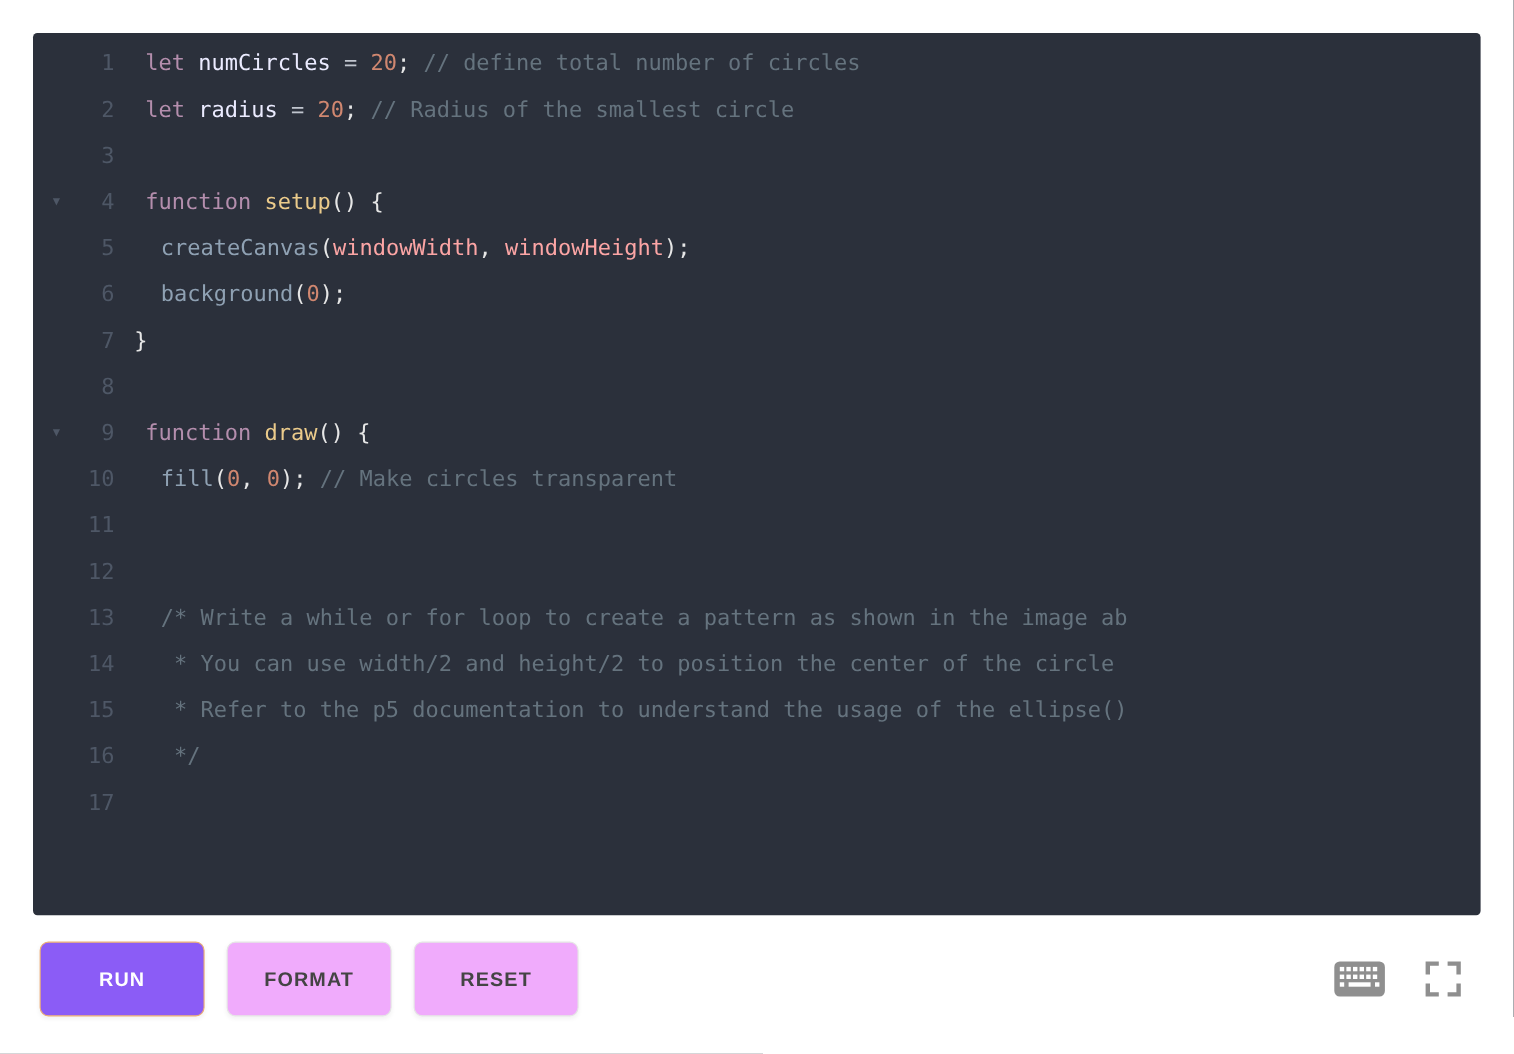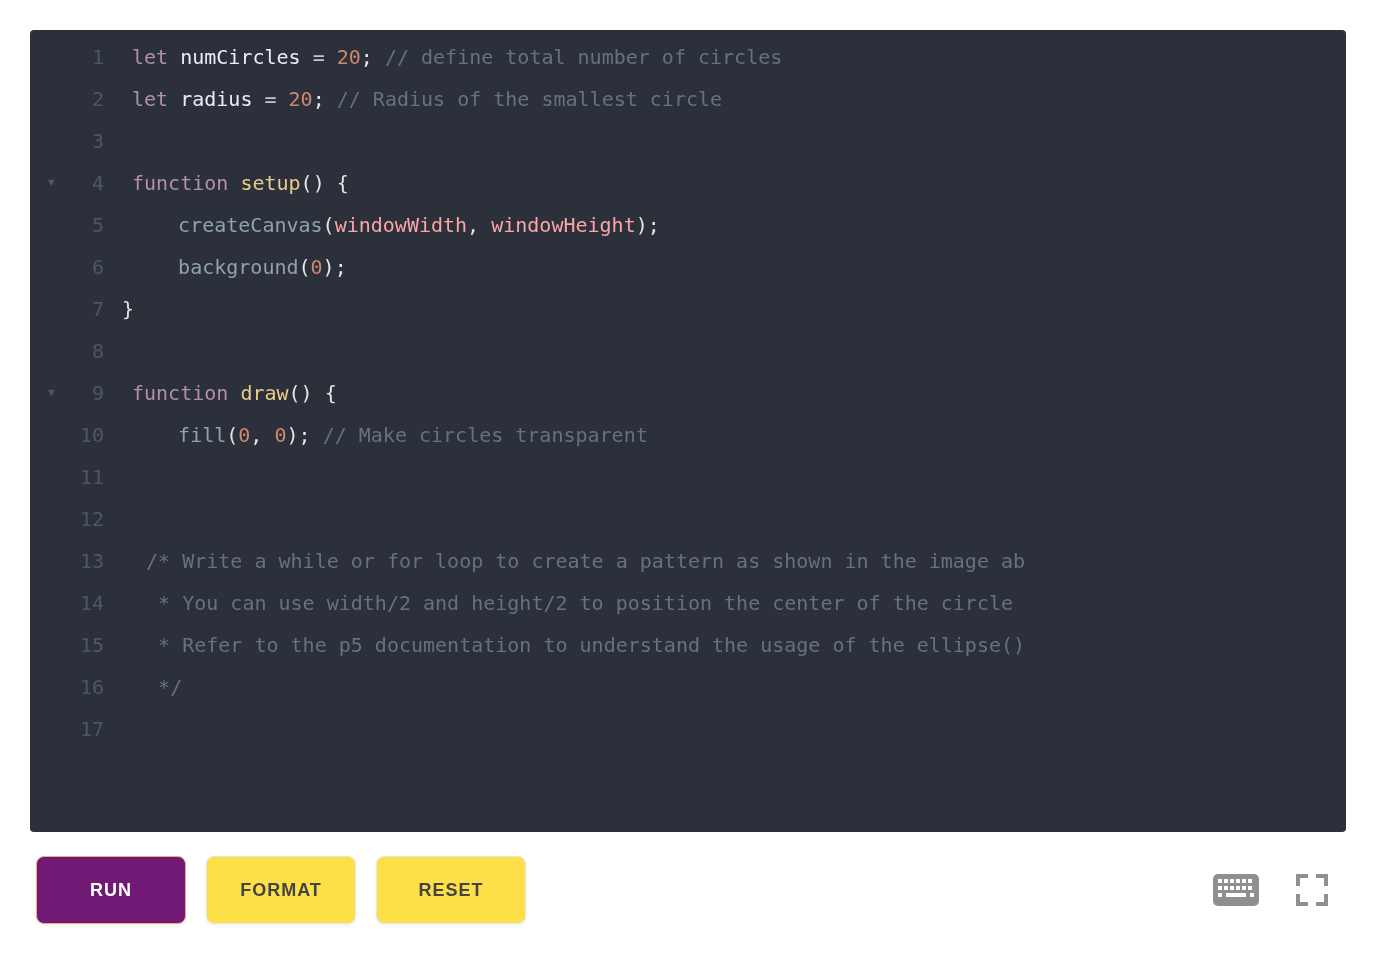--- a/index.html
+++ b/index.html
@@ -47,49 +47,49 @@
     user-select: none;
     flex: none;
   }
   .code { color: #c0c5ce; overflow: hidden; }
   .kw  { color: #b48ead; margin-left: 10px; }           
   .id  { color: #ebebff; margin-top: 12px; }           
   .eq  { color: #c0c5ce; }
   .num { color: #d08770; }           
   .cm  { color: #65737e; }           
   .fn  { color: #ebcb8b; }           
-  .call{ color: #8fa1b3; margin-left: 32px; }           
+  .call{ color: #8fa1b3; }           
   .var { color: #fca5a5; text-align: center; }           
   .pn  { color: #e6e6e6; }           
 
   .toolbar {
     flex: none;
     display: flex;
     align-items: center;
     padding: 24px 6px 4px;
     gap: 20px;
   }
   .btn {
     height: 68px;
     min-width: 150px;
     border-radius: 8px;
     border: 1px solid #e5e5e5;
-    background: #fde047;
+    background: #f0abfc;
     font-size: 18px;
     font-weight: 700;
     letter-spacing: 1px;
     color: #444;
     display: flex;
     align-items: center;
     justify-content: center;
     cursor: pointer;
     box-shadow: 0 2px 4px rgba(0,0,0,.05);
   }
   .btn.primary {
-    background: #701a75;
+    background: #8b5cf6;
     border-color: #eeae74;
     color: #fff;
   }
   .spacer { flex: 1; }
   .iconbtn {
     cursor: pointer;
     color: #888;
     display: flex;
     align-items: center;
     justify-content: center;

